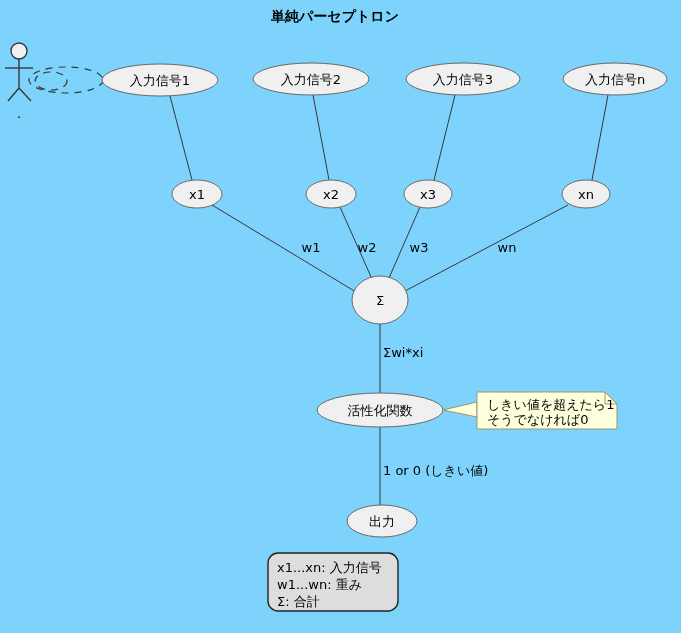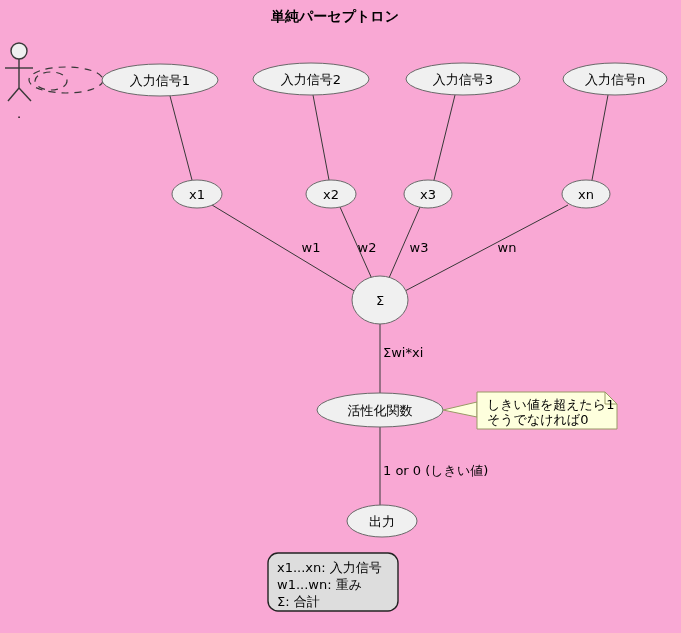--- a/index.html
+++ b/index.html
@@ -1,16 +1,16 @@
 <!DOCTYPE html>
 <html style="--node_fill: #f0f0f0; --node_stroke: #696969; --line_color: #383838; --note_fill: #feffdd; --note_stroke: #999966; --legend_fill: #dddddd;"><head>
 <meta charset="utf-8">
 <style>
   html,body{margin:0;padding:0;background:#fff;}
-  .stage{position:relative;width:681px;height:633px;background:#f9a8d4;overflow:hidden;}
+  .stage{position:relative;width:681px;height:633px;background:#7dd3fc;overflow:hidden;}
   svg{display:block;}
   text{font-family:"DejaVu Sans",sans-serif;fill:#000;}
   .title-text{font-size:14px;font-weight:bold;text-anchor:middle;}
   .node-label{font-size:13px;text-anchor:middle;}
   .edge-label{font-size:13px;}
   .edge-label-mid{font-size:13px;text-anchor:middle;}
   .note-text{font-size:13px;}
   .legend-text{font-size:13px;}
   .node-shape{fill:var(--node_fill,#f0f0f0);stroke:var(--node_stroke,#696969);stroke-width:1;}
   .edge-line{stroke:var(--line_color,#383838);stroke-width:1;fill:none;}

